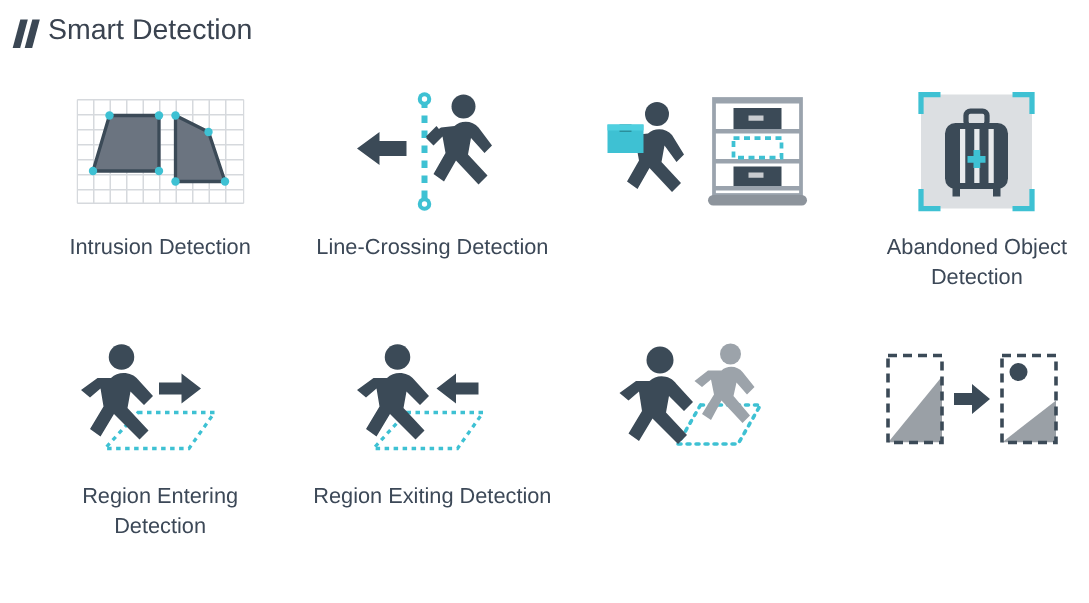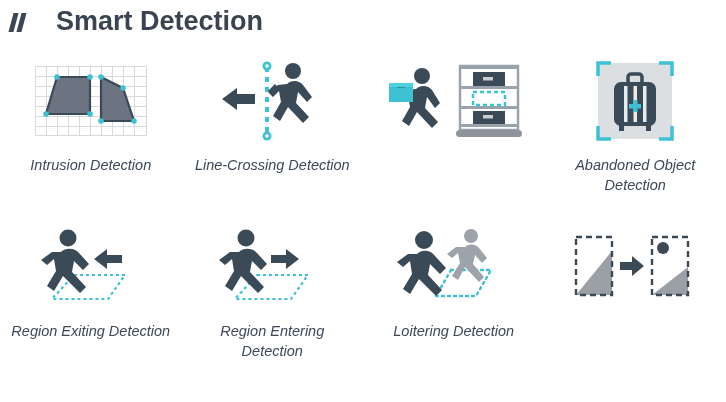--- a/index.html
+++ b/index.html
@@ -40,38 +40,36 @@
     position: absolute;
     top: 3px;
     width: 5px;
     height: 19px;
     background: #3b4754;
     transform: skewX(-15deg);
   }
   .title-bars .bar.b1 { left: 3px; }
   .title-bars .bar.b2 { left: 11px; }
   .title-text {
-    font-size: 27px;
+    font-size: 19px;
     color: #3a4350;
-    font-weight: 700;
+    font-weight: 400;
     letter-spacing: 0px;
     line-height: 30px;
-    margin-left: 24px;
   }
 
   
   .grid {
     position: absolute;
-    left: 0;
+    left: 16px;
     top: 52px;
     width: 711px;
     display: grid;
     grid-template-columns: repeat(4, 181.5px);
     grid-template-rows: 166px 160px;
-    font-style: italic;
   }
   .cell {
     display: flex;
     flex-direction: column;
     align-items: center;
   }
   .icon-box {
     height: 98px;
     display: flex;
     align-items: center;
@@ -233,72 +231,71 @@
           </g>
         </svg>
       </div>
       <div class="cell-label">Abandoned Object Detection</div>
     </div>
 
     <div class="cell">
       <div class="icon-box">
         <svg width="118" height="80" viewBox="0 0 118 80">
 
+          <polygon points="44,48 95,48 78,72 22,72" fill="none" stroke="#3ec1d3" stroke-width="2.2" stroke-dasharray="3,3"></polygon>
+
+          <g fill="#3b4a57">
+            <circle cx="33" cy="11" r="8.5"></circle>
+            <path d="M26,25 C31,20 40,21 44,26 L54,37 L48,43 L39,34 L37,45 L51,60 L45,66 L28,49 L19,64 L12,59 L21,44 L19,32 L12,38 L6,33 L17,25 Z"></path>
+          </g>
+
+          <g fill="#3b4a57">
+            <path d="M58,28 L73,28 L73,22 L86,32 L73,42 L73,36 L58,36 Z"></path>
+          </g>
+        </svg>
+      </div>
+      <div class="cell-label">Region Entering Detection</div>
+    </div>
+
+    <div class="cell">
+      <div class="icon-box">
+        <svg width="118" height="80" viewBox="0 0 118 80">
+
           <polygon points="42,48 93,48 76,72 20,72" fill="none" stroke="#3ec1d3" stroke-width="2.2" stroke-dasharray="3,3"></polygon>
 
           <g fill="#3b4a57">
             <circle cx="36" cy="11" r="8.5"></circle>
             <path d="M29,25 C34,20 43,21 47,26 L57,37 L51,43 L42,34 L40,45 L54,60 L48,66 L31,49 L22,64 L15,59 L24,44 L22,32 L15,38 L9,33 L20,25 Z"></path>
           </g>
 
           <g fill="#3b4a57">
             <path d="M90,28 L75,28 L75,22 L62,32 L75,42 L75,36 L90,36 Z"></path>
           </g>
         </svg>
       </div>
       <div class="cell-label">Region Exiting Detection</div>
-    </div>
-
-    <div class="cell">
-      <div class="icon-box">
-        <svg width="118" height="80" viewBox="0 0 118 80">
-
-          <polygon points="44,48 95,48 78,72 22,72" fill="none" stroke="#3ec1d3" stroke-width="2.2" stroke-dasharray="3,3"></polygon>
-
-          <g fill="#3b4a57">
-            <circle cx="33" cy="11" r="8.5"></circle>
-            <path d="M26,25 C31,20 40,21 44,26 L54,37 L48,43 L39,34 L37,45 L51,60 L45,66 L28,49 L19,64 L12,59 L21,44 L19,32 L12,38 L6,33 L17,25 Z"></path>
-          </g>
-
-          <g fill="#3b4a57">
-            <path d="M58,28 L73,28 L73,22 L86,32 L73,42 L73,36 L58,36 Z"></path>
-          </g>
-        </svg>
-      </div>
-      <div class="cell-label">Region Entering Detection</div>
     </div>
 
     <div class="cell">
       <div class="icon-box">
         <svg width="120" height="82" viewBox="0 0 120 82">
 
           <polygon points="57,44 97,44 82,70 42,70" fill="none" stroke="#3ec1d3" stroke-width="2.4" stroke-dasharray="2,4" stroke-linecap="round"></polygon>
 
           <g fill="#9ca3aa">
             <circle cx="77" cy="10" r="7"></circle>
             <path d="M71,21 C75,17 82,18 85,22 L93,32 L88,37 L81,29 L79,38 L90,51 L85,56 L71,41 L64,54 L58,50 L66,37 L64,27 L58,32 L53,28 L62,21 Z"></path>
           </g>
 
           <g fill="#3b4a57">
             <circle cx="30" cy="14" r="9"></circle>
             <path d="M23,28 C28,23 37,24 41,30 L52,42 L46,48 L36,38 L34,49 L48,64 L42,70 L25,53 L16,68 L9,63 L18,48 L16,35 L9,41 L3,36 L14,28 Z"></path>
           </g>
         </svg>
       </div>
-      <div class="cell-label">Loitering Detection</div>
     </div>
 
     <div class="cell">
       <div class="icon-box">
         <svg width="126" height="76" viewBox="0 0 126 76">
 
           <g>
             <clipPath id="clipA">
                 <rect x="4" y="8" width="36" height="58"></rect>
               </clipPath>

